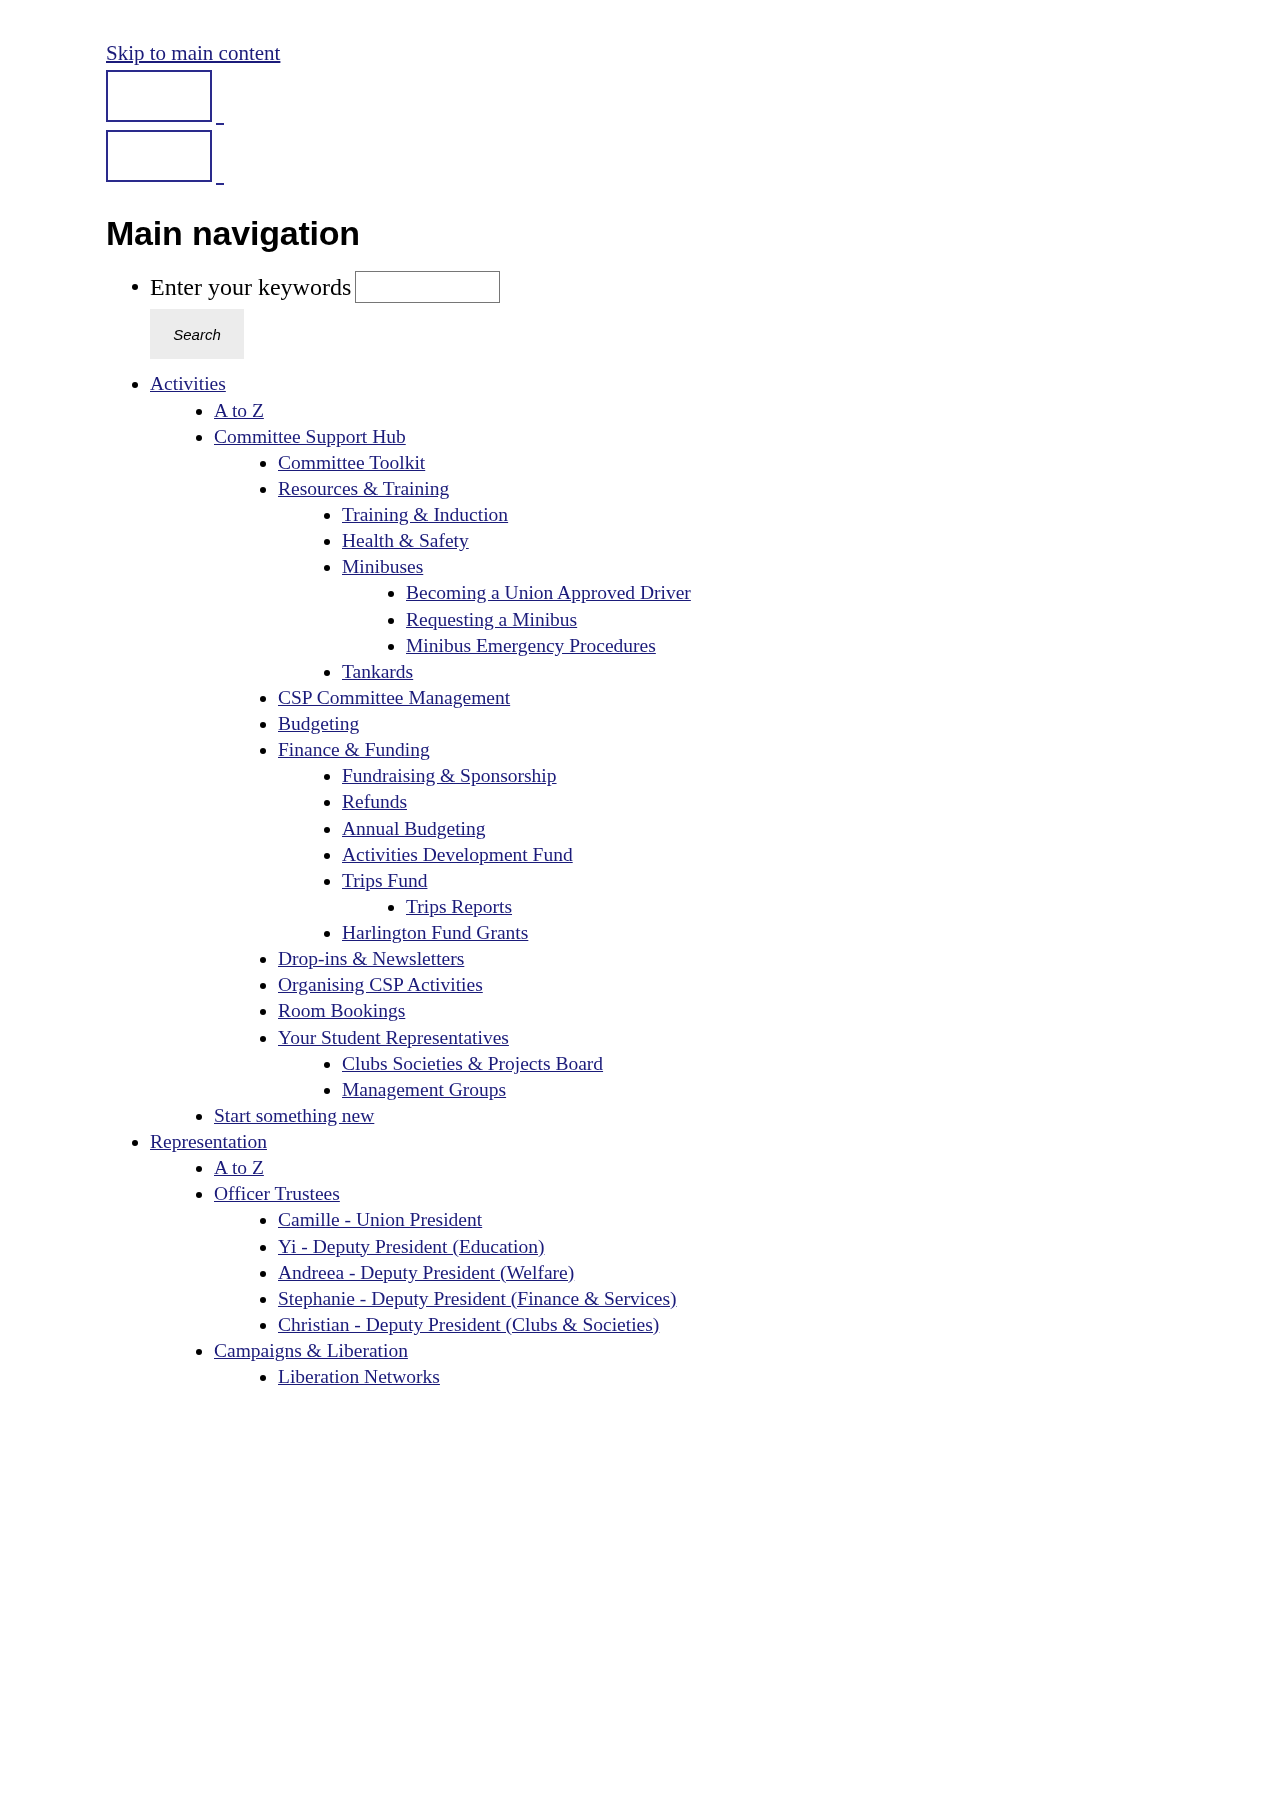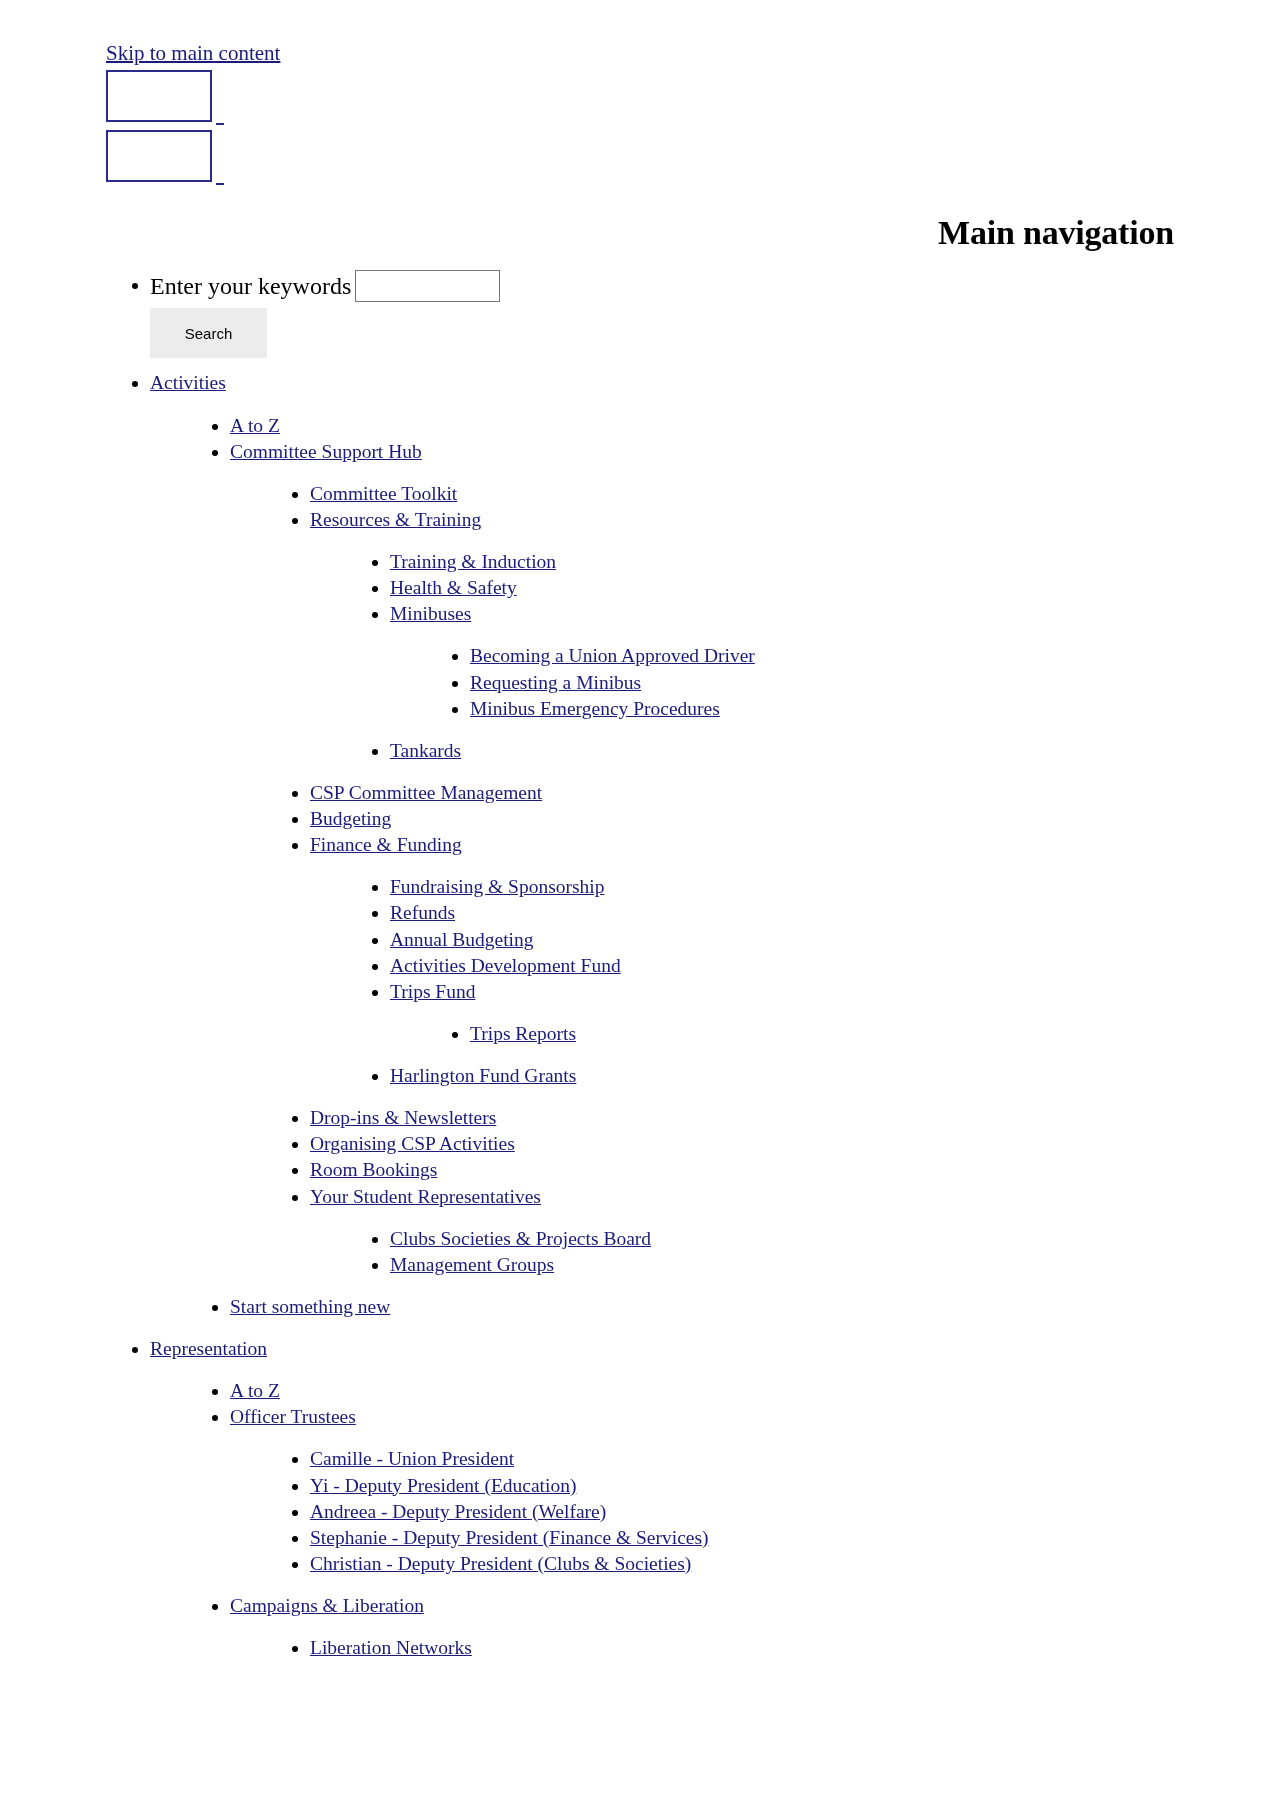--- a/index.html
+++ b/index.html
@@ -47,36 +47,35 @@
   }
   .broken-img-wrap .alt-tail {
     position: absolute;
     left: 110px;
     bottom: -3px;
     width: 8px;
     height: 2px;
     background: #2a2a8c;
   }
   h2.main-nav-title {
-    font-family: Liberation Serif, serif;
+    font-family: Liberation Sans, sans-serif;
     font-size: 34px;
     font-weight: bold;
     margin: 32px 0 18px 0;
     letter-spacing: -0.2px;
     color: #000;
-    text-align: right;
   }
   ul.nav {
     list-style: disc;
     margin: 0;
     padding-left: 44px;
   }
   ul.nav ul {
     list-style: disc;
-    margin: 16px;
+    margin: 0;
     padding-left: 64px;
   }
   ul.nav li {
     margin: 0;
     padding: 0;
     line-height: 1.34;
   }
   ul.nav li::marker {
     color: #000;
   }
@@ -96,29 +95,30 @@
     font-family: "Liberation Serif", "DejaVu Serif", serif;
     font-size: 16px;
     vertical-align: middle;
     margin-left: 4px;
     padding: 0 4px;
     box-sizing: border-box;
   }
   button.search-button {
     display: block;
     margin: 6px 0 12px 0;
-    width: 117px;
+    width: 94px;
     height: 50px;
     background: #ececec;
     border: none;
     font-family: "Liberation Sans", "DejaVu Sans", sans-serif;
     font-size: 15px;
     color: #000;
     cursor: pointer;
     text-align: center;
+    font-style: italic;
   }
   .lvl a { white-space: nowrap; }
 </style>
 </head>
 <body>
 
 <div class="page">
 
   <div class="skip-row">
     <a class="link" href="#">Skip to main content</a>

